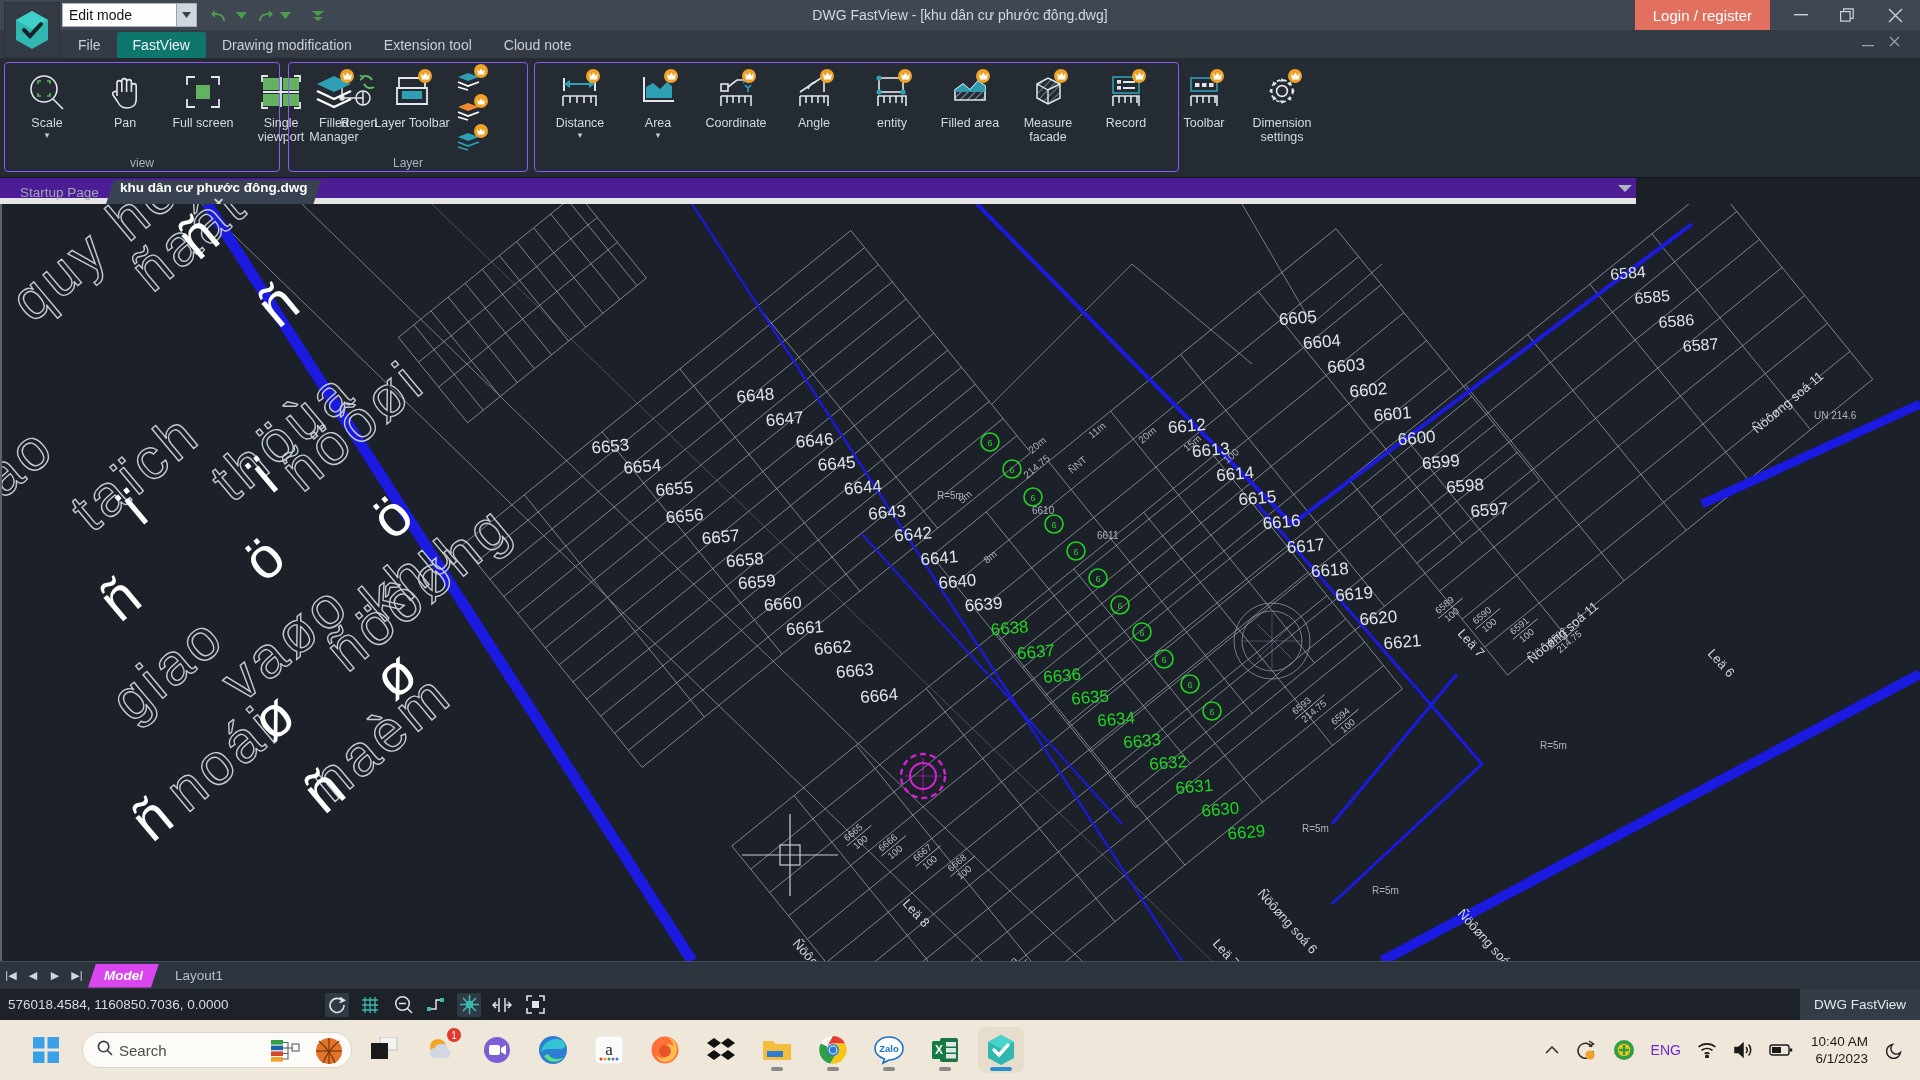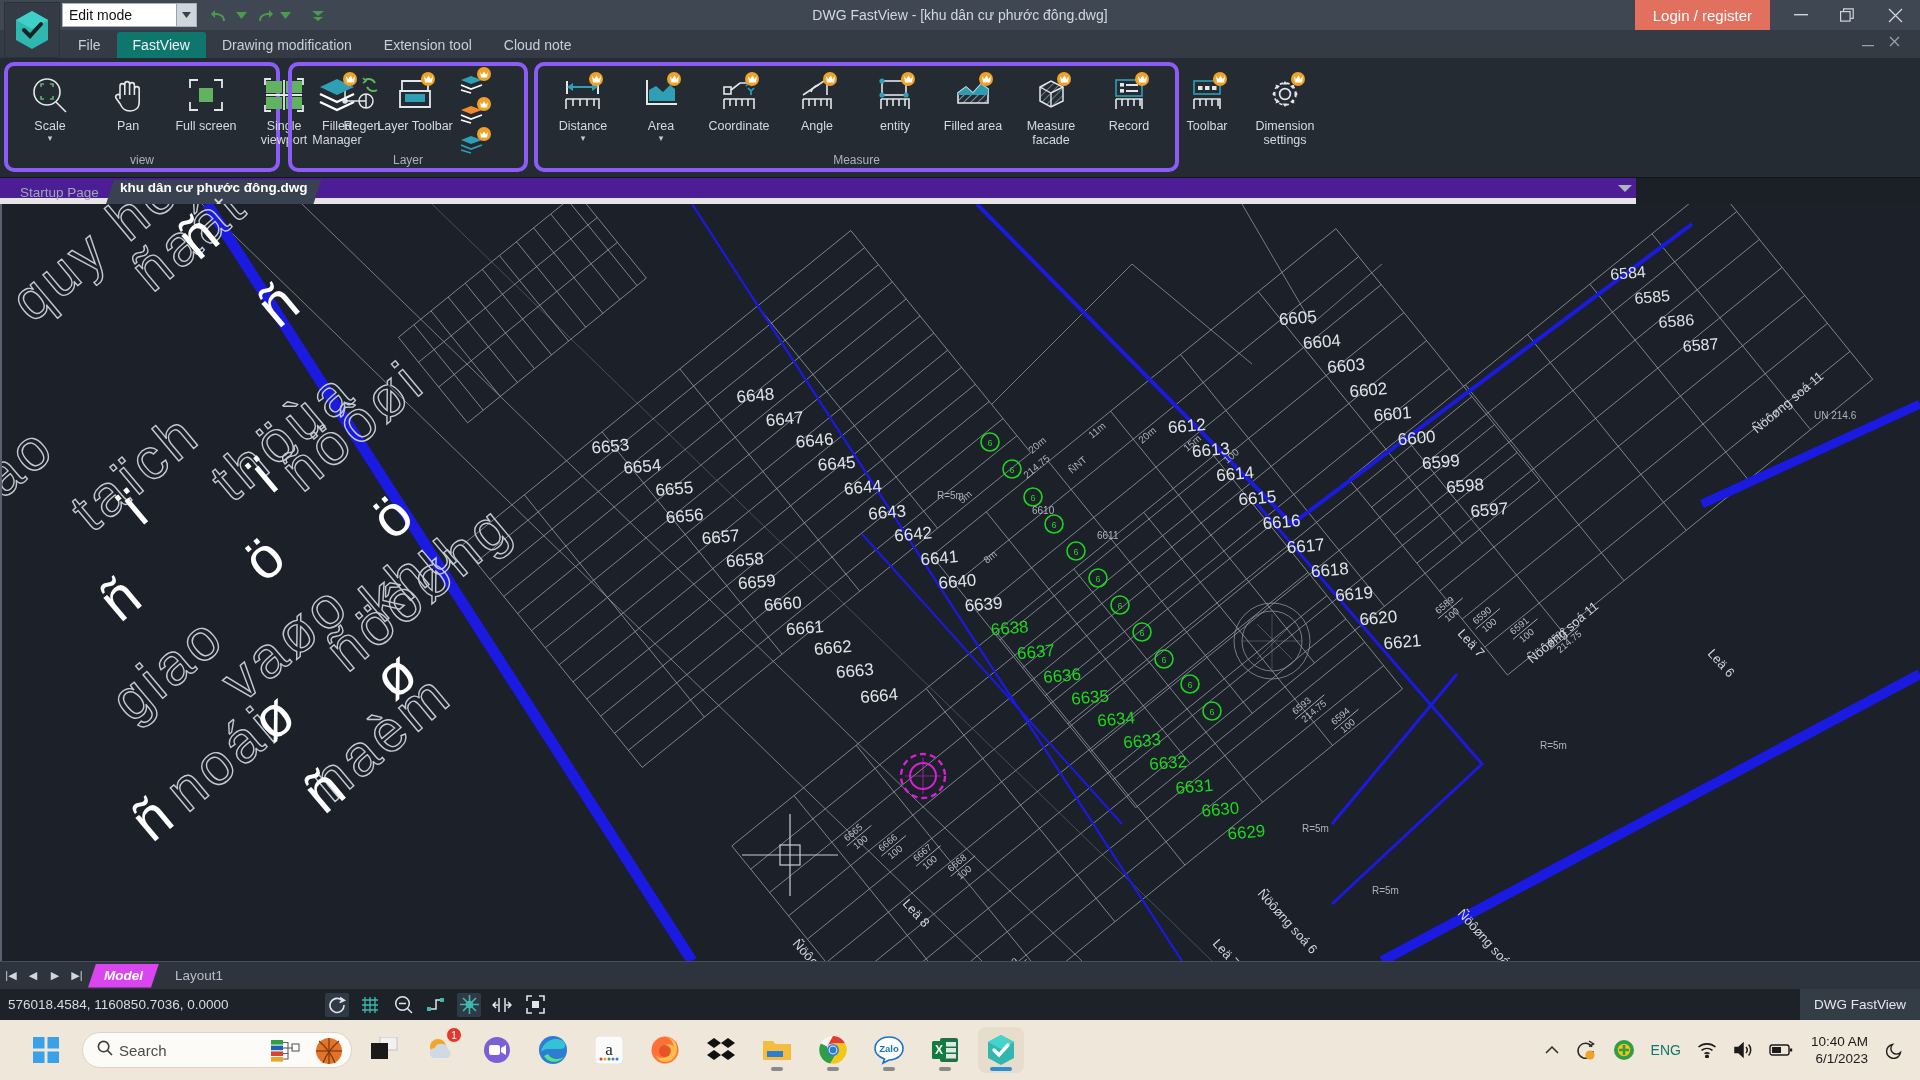--- a/index.html
+++ b/index.html
@@ -32,21 +32,21 @@
   #menubar{position:absolute;left:0;top:30px;width:1920px;height:28px;background:#343b45;}
   #menuitems{position:absolute;left:62px;top:0;height:28px;display:flex;align-items:flex-end;}
   .menuitem{height:26px;line-height:26px;padding:0 16px;color:#c8cfd7;font-size:14px;}
   .menuitem.active{background:#0f766e;color:#eef2f6;border-top-left-radius:3px;border-top-right-radius:3px;}
   .ribctl{position:absolute;top:6px;color:#9aa3ad;font-size:12px;}
   #ribmin{right:46px;} #ribcls{right:20px;}
 
   
   #ribbon{position:absolute;left:0;top:58px;width:1920px;height:120px;background:#252b33;
     border-bottom:1px solid #11161c;}
-  .rgroup{position:absolute;top:4px;height:110px;border:4px solid #8b5cf6;border-radius:10px;}
+  .rgroup{position:absolute;top:4px;height:110px;border:1px solid #8b5cf6;border-radius:4px;}
   .rgtitle{position:absolute;bottom:1px;width:100%;text-align:center;color:#aab2bb;font-size:12px;}
   .ritems{position:absolute;top:4px;left:0;display:flex;align-items:flex-start;}
   .ritem{width:78px;display:flex;flex-direction:column;align-items:center;padding-top:4px;}
   .ritem .ico{width:44px;height:42px;position:relative;display:flex;align-items:center;justify-content:center;}
   .ritem .lbl{margin-top:3px;font-size:12.5px;color:#d4dae1;text-align:center;line-height:14px;}
   .ritem .caret{font-size:9px;color:#c3cad2;line-height:9px;margin-top:1px;}
   .crown{position:absolute;right:2px;top:-2px;width:14px;height:14px;border-radius:50%;
     background:#f0a227;display:flex;align-items:center;justify-content:center;}
   .crown svg{display:block;}
   .smallstack{width:34px;height:28px;position:relative;display:flex;align-items:center;justify-content:center;}
@@ -549,21 +549,20 @@
           </svg>
           <span class="crown">
             <svg width="9" height="8" viewBox="0 0 9 8">
                 <path d="M0 1 L2.2 4 L4.5 0.6 L6.8 4 L9 1 L8 7.4 L1 7.4 Z" fill="#fff"></path>
               </svg>
           </span>
         </span>
         <span class="lbl">Dimension settings</span>
       </div>
     </div>
-    <div class="rgtitle">Measure</div>
   </div>
 </div>
 
 <div id="doctabs">
   <div class="dtab" style="left:6px;">
     <span>Startup Page</span>
   </div>
   <div class="dtab active" style="left:106px;">
     <span>khu dân cư phước đông.dwg</span>
     <span class="dtabclose">✕</span>
@@ -1114,21 +1113,21 @@
       </svg>
     </span>
     <span class="trayitem">
       <svg width="22" height="22" viewBox="0 0 22 22">
         <circle cx="11" cy="11" r="10" fill="#2f9e44"></circle>
         <circle cx="11" cy="11" r="6.2" fill="#f5c518"></circle>
         <path d="M11 6 V16 M6 11 H16" stroke="#2f9e44" stroke-width="2.6"></path>
       </svg>
     </span>
     <span class="trayitem">
-      <span style="font-size:14px;color:#0f766e;">ENG</span>
+      <span style="font-size:14px;color:#6d28d9;">ENG</span>
     </span>
     <span class="trayitem">
       <svg width="20" height="16" viewBox="0 0 20 16" fill="none" stroke="#1b1b1b" stroke-width="1.6">
         <path d="M1.5 5 A13 13 0 0 1 18.5 5"></path>
           <path d="M4.5 8.4 A9 9 0 0 1 15.5 8.4"></path>
         <path d="M7.5 11.6 A5 5 0 0 1 12.5 11.6"></path>
           <circle cx="10" cy="14.4" r="1.2" fill="#1b1b1b"></circle>
       </svg>
     </span>
     <span class="trayitem">

